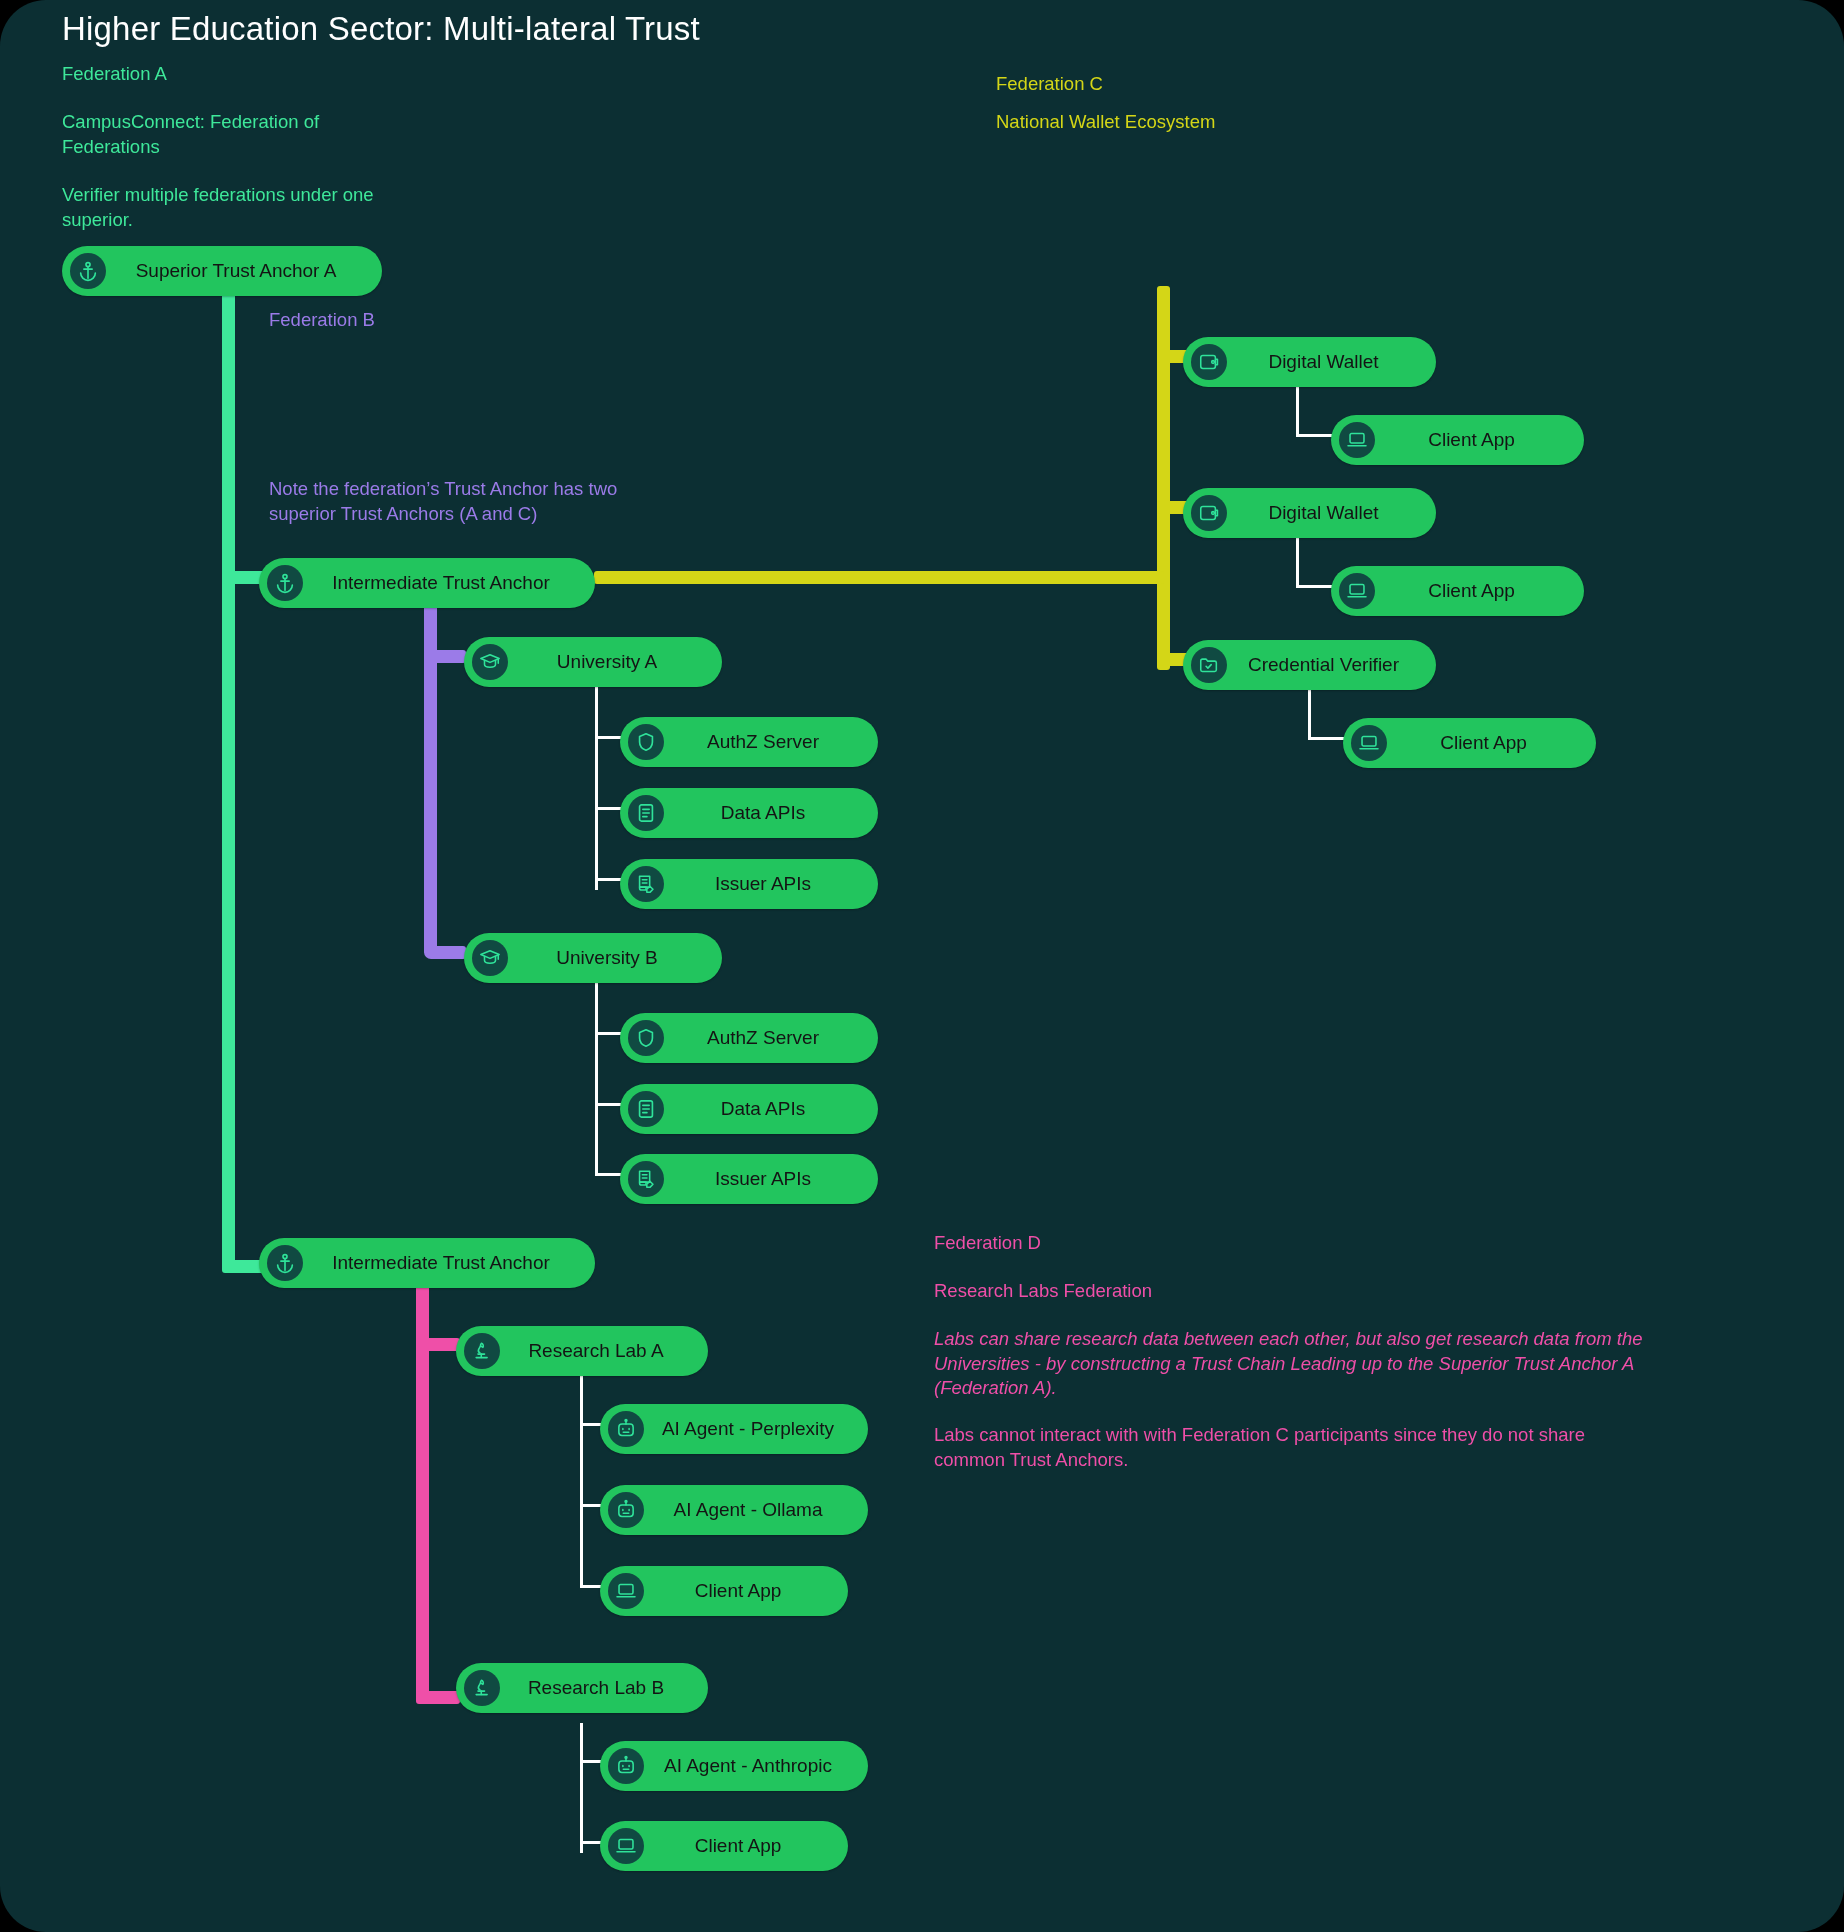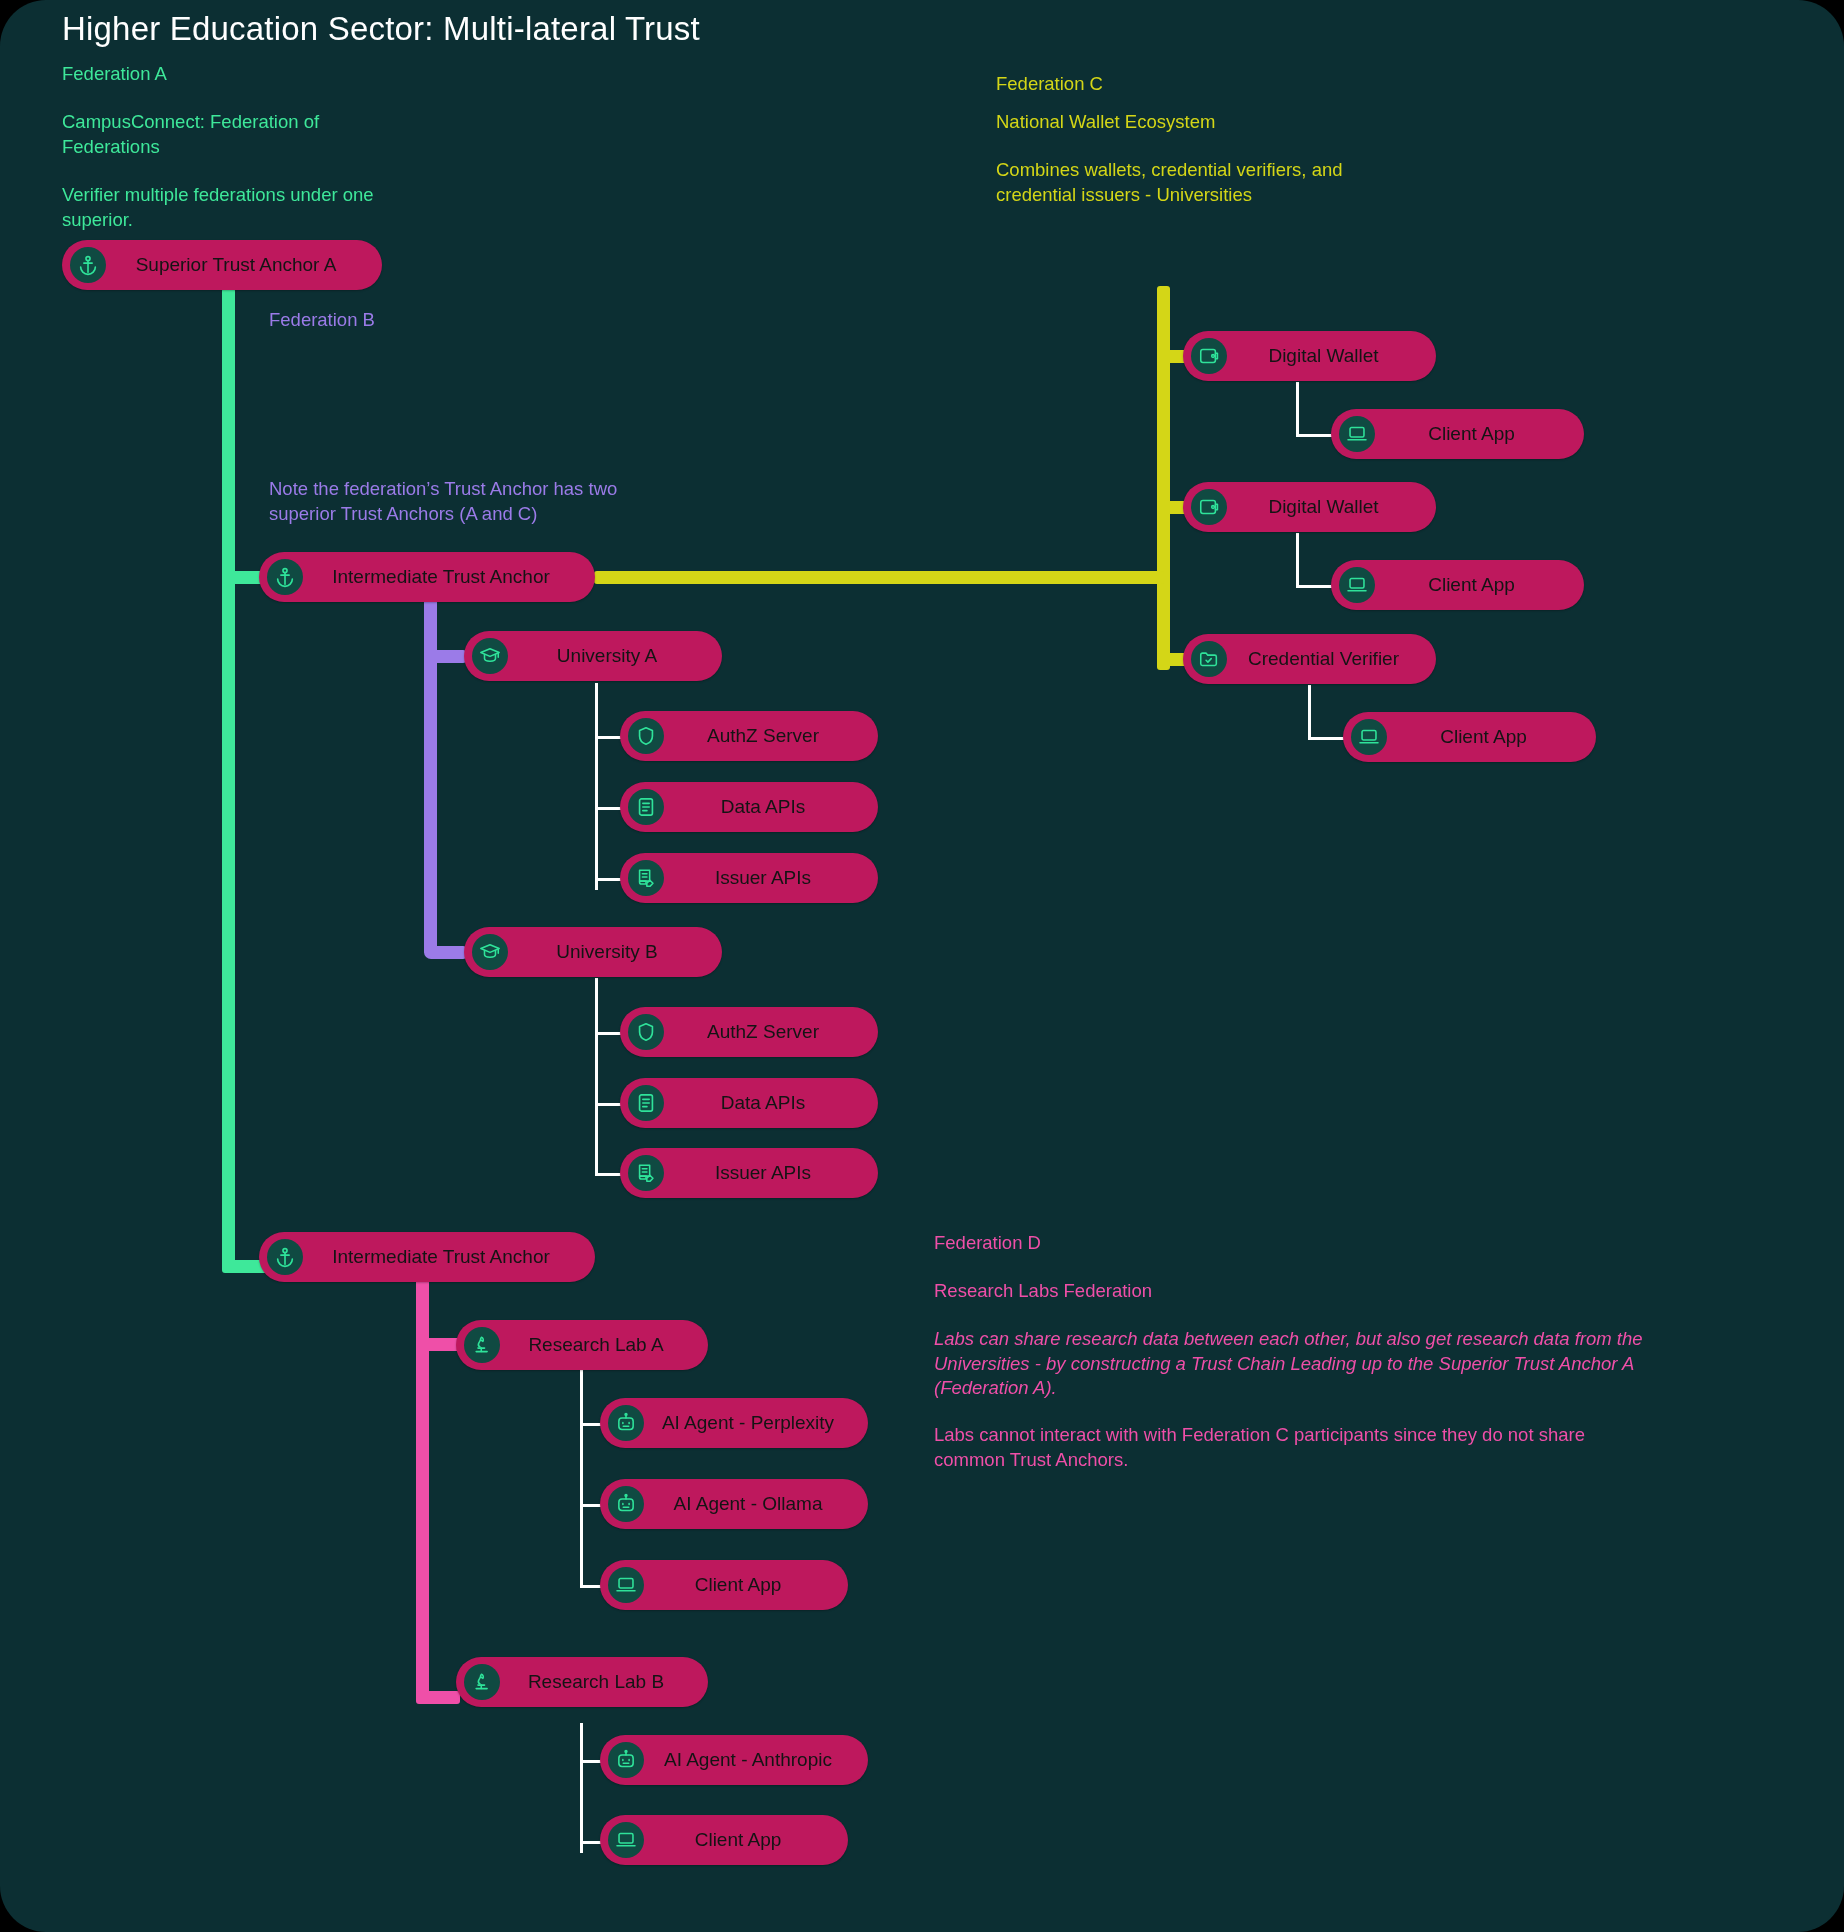--- a/index.html
+++ b/index.html
@@ -22,24 +22,25 @@
   .ann-head{font-size:18.5px;line-height:24px;}
 
   
   .ln{position:absolute;background:#ffffff;}
   .lnv{width:3px;}
   .lnh{height:3px;}
   .trunk{position:absolute;border-radius:3px;}
 
   
   .pill{
-    position:absolute;height:50px;border-radius:25px;background:#be185d;
+    position:absolute;height:50px;border-radius:25px;background:#22c55e;
     display:flex;align-items:center;box-sizing:border-box;
     padding-left:8px;padding-right:22px;
     box-shadow:0 1px 2px rgba(0,0,0,.25);
+    margin-top:6px;
   }
   .pill .ico{
     width:36px;height:36px;border-radius:50%;background:#104a42;
     display:flex;align-items:center;justify-content:center;flex:0 0 36px;
   }
   .pill .ico svg{display:block;}
   .pill .lbl{
     flex:1 1 auto;text-align:center;font-size:19px;color:#141414;
     white-space:nowrap;padding-left:6px;
   }
@@ -56,22 +57,20 @@
 Federations</div>
   <div class="abs ann" style="left:62px;top:183px;color:#3ee89a;">Verifier multiple federations under one
 superior.</div>
 
   <div class="abs ann-head" style="left:269px;top:308px;color:#9b7be8;">Federation B</div>
   <div class="abs ann" style="left:269px;top:477px;color:#9b7be8;">Note the federation’s Trust Anchor has two
 superior Trust Anchors (A and C)</div>
 
   <div class="abs ann-head" style="left:996px;top:62px;color:#d4d617;margin-top:10px;">Federation C</div>
   <div class="abs ann" style="left:996px;top:110px;color:#d4d617;">National Wallet Ecosystem</div>
-  <div class="abs ann" style="left:996px;top:158px;color:#d4d617;">Combines wallets, credential verifiers, and
-credential issuers - Universities</div>
 
   <div class="abs ann-head" style="left:934px;top:1231px;color:#ef4fa8;">Federation D</div>
   <div class="abs ann" style="left:934px;top:1279px;color:#ef4fa8;">Research Labs Federation</div>
   <div class="abs ann" style="left:934px;top:1327px;color:#ef4fa8;font-style:italic;">Labs can share research data between each other, but also get research data from the
 Universities - by constructing a Trust Chain Leading up to the Superior Trust Anchor A
 (Federation A).</div>
   <div class="abs ann" style="left:934px;top:1423px;color:#ef4fa8;">Labs cannot interact with with Federation C participants since they do not share
 common Trust Anchors.</div>
 
   <div class="trunk" style="left:222px;top:288px;width:13px;height:985px;background:#3ee89a;"></div>

